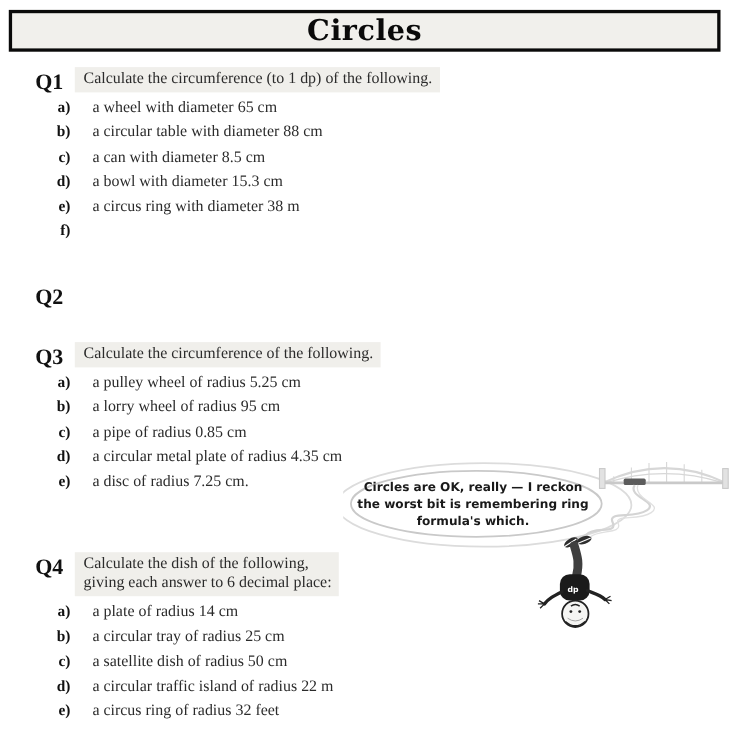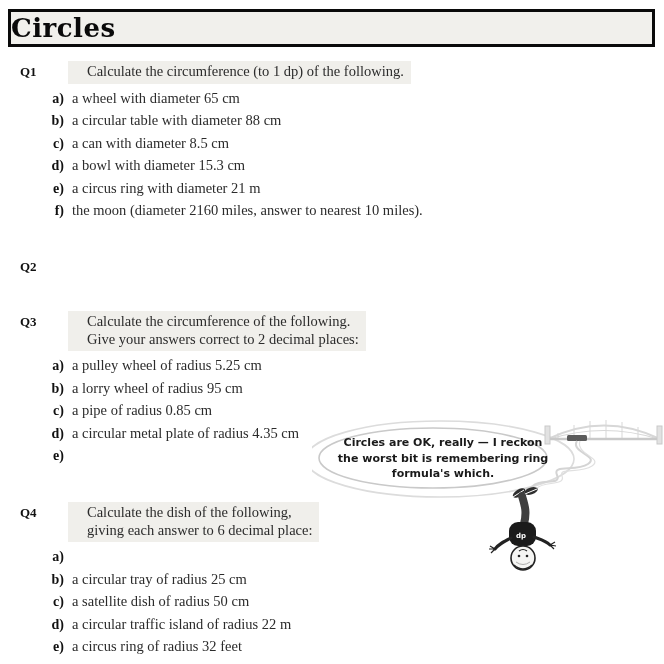--- a/index.html
+++ b/index.html
@@ -12,73 +12,73 @@
     overflow:hidden;
   }
   .page { position:absolute; inset:0; }
 
   
   .title-box {
     position:absolute; left:8px; top:9px; right:9px; height:38px;
     background:#f1f0ec;
     border:3px solid #0a0a0a;
     box-sizing:border-box;
-    display:flex; align-items:center; justify-content:flex-start;
+    display:flex; align-items:center; justify-content:center;
   }
   .title-box h1 {
     margin:0;
     font-family:"DejaVu Serif", serif;
     font-weight:700;
     font-size:26px;
     letter-spacing:0.5px;
     color:#0a0a0a;
   }
 
   
   .question { position:absolute; left:0; width:560px; }
   .q1 { top:61px; }
   .q2 { top:256px; }
   .q3 { top:311px; }
   .q4 { top:502px; }
 
   .q-row { display:flex; align-items:flex-start; }
   .q-label {
     flex:none;
-    width:68px; box-sizing:border-box; padding-left:20px;
-    font-weight:bold; font-size:13px; color:#111;
+    width:68px; box-sizing:border-box; padding-left:32px;
+    font-weight:bold; font-size:20px; color:#111;
     padding-top:3px;
   }
   .q-body { flex:1; }
 
   .q-prompt {
     display:inline-block;
     background:#f0efeb;
-    padding:2px 7px 3px 19px;
+    padding:2px 7px 3px 8px;
     font-size:14.5px; line-height:17.5px;
     color:#2b2b2b;
   }
 
   .q-items { margin-top:3px; }
   .item {
     display:flex; align-items:baseline;
     margin-left:-18px;
     margin-top:7px;
     font-size:14.5px; line-height:15.5px;
   }
   .item-letter {
     flex:none; width:14px; text-align:right;
     font-weight:bold; color:#111; font-size:14px;
   }
-  .item-text { margin-left:8px; color:#2b2b2b; }
+  .item-text { margin-left:20px; color:#2b2b2b; }
 
   
   .cartoon { position:absolute; left:312px; top:412px; width:352px; height:252px; }
   .cartoon svg { position:absolute; left:0; top:0; }
   .bubble-text {
-    position:absolute; left:19px; top:23px; width:224px;
+    position:absolute; left:6px; top:23px; width:224px;
     text-align:center;
     font-family:"DejaVu Sans", sans-serif;
     font-weight:bold; font-size:11px; line-height:15.5px;
     color:#1a1a1a;
   }
 </style>
 </head>
 <body>
 
 <div class="page">
@@ -109,43 +109,42 @@
     <span class="item-text">a can with diameter 8.5 cm</span>
   </div>
 
   <div class="item">
     <span class="item-letter">d)</span>
     <span class="item-text">a bowl with diameter 15.3 cm</span>
   </div>
 
   <div class="item">
     <span class="item-letter">e)</span>
-    <span class="item-text">a circus ring with diameter 21 m</span>
+    <span class="item-text">a circus ring with diameter 38 m</span>
   </div>
 
   <div class="item">
     <span class="item-letter">f)</span>
-    <span class="item-text">the moon (diameter 2160 miles, answer to nearest 10 miles).</span>
   </div>
 </div>
       </div>
     </div>
   </section>
 
   <section class="question q2">
     <div class="q-row">
       <span class="q-label">Q2</span>
     </div>
   </section>
 
   <section class="question q3">
     <div class="q-row">
       <span class="q-label">Q3</span>
       <div class="q-body">
-        <div class="q-prompt"><div>Calculate the circumference of the following.</div><div>Give your answers correct to 2 decimal places:</div></div>
+        <div class="q-prompt"><div>Calculate the circumference of the following.</div></div>
         <div class="q-items">
   <div class="item">
     <span class="item-letter">a)</span>
     <span class="item-text">a pulley wheel of radius 5.25 cm</span>
   </div>
 
   <div class="item">
     <span class="item-letter">b)</span>
     <span class="item-text">a lorry wheel of radius 95 cm</span>
   </div>
@@ -155,34 +154,36 @@
     <span class="item-text">a pipe of radius 0.85 cm</span>
   </div>
 
   <div class="item">
     <span class="item-letter">d)</span>
     <span class="item-text">a circular metal plate of radius 4.35 cm</span>
   </div>
 
   <div class="item">
     <span class="item-letter">e)</span>
+    <span class="item-text">a disc of radius 7.25 cm.</span>
   </div>
 </div>
       </div>
     </div>
   </section>
 
   <section class="question q4">
     <div class="q-row">
       <span class="q-label">Q4</span>
       <div class="q-body">
         <div class="q-prompt"><div>Calculate the dish of the following,</div><div>giving each answer to 6 decimal place:</div></div>
         <div class="q-items">
   <div class="item">
     <span class="item-letter">a)</span>
+    <span class="item-text">a plate of radius 14 cm</span>
   </div>
 
   <div class="item">
     <span class="item-letter">b)</span>
     <span class="item-text">a circular tray of radius 25 cm</span>
   </div>
 
   <div class="item">
     <span class="item-letter">c)</span>
     <span class="item-text">a satellite dish of radius 50 cm</span>

